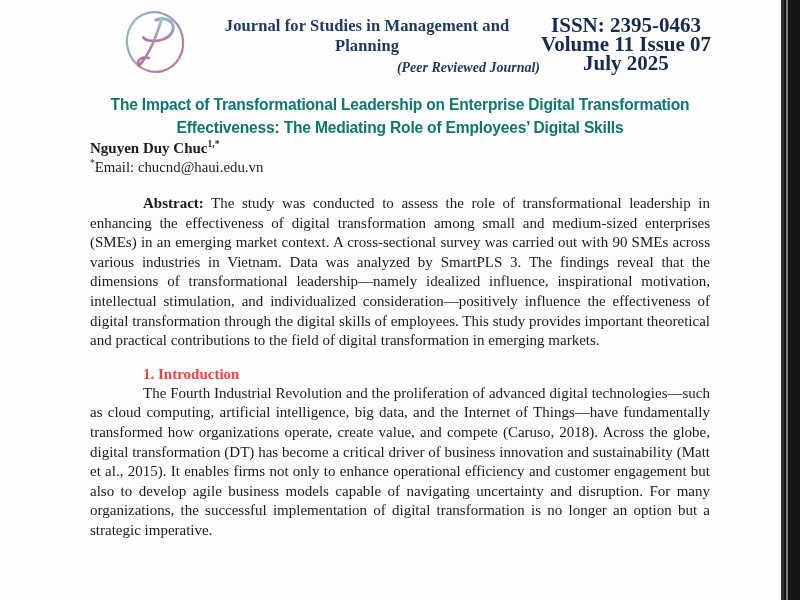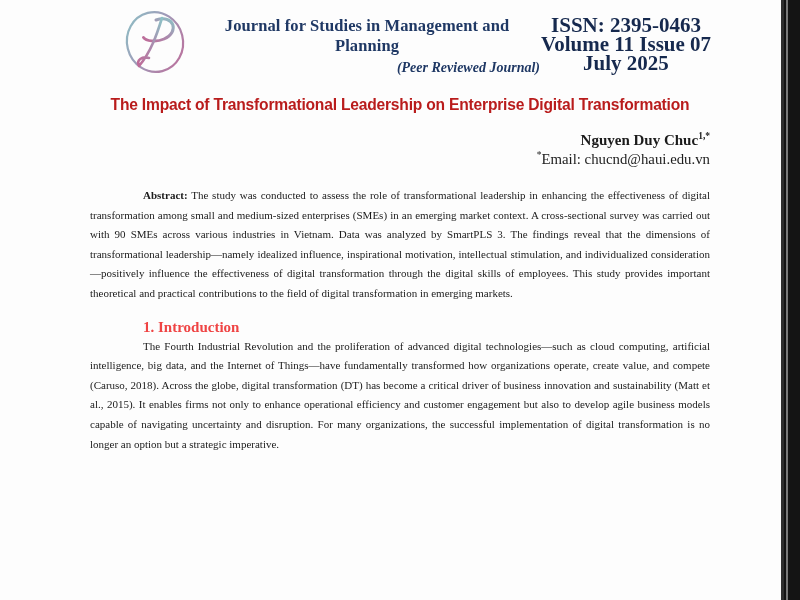--- a/index.html
+++ b/index.html
@@ -46,29 +46,29 @@
     color: #16294e;
   }
 
   
   .main { padding: 0 90px; }
   .paper-title {
     margin-top: 15px;
     text-align: center;
     font-family: "Liberation Sans", sans-serif;
     font-weight: bold; font-size: 15.6px; line-height: 23px;
-    letter-spacing: -0.2px; color: #b91c1c;
+    letter-spacing: -0.2px; color: #0f766e;
   }
-  .author-block { margin-top: 15px; font-size: 14.8px; line-height: 19px; text-align: right; }
+  .author-block { font-size: 14.8px; line-height: 19px; }
   .author-name { font-weight: bold; font-size: 15px; }
   sup { font-size: 9.5px; vertical-align: super; line-height: 0; }
   .author-name sup { font-weight: bold; }
 
   .para {
-    font-size: 11px; line-height: 19.6px;
+    font-size: 15px; line-height: 19.6px;
     text-align: justify;
   }
   .indent { text-indent: 53px; }
   .abstract-para { margin-top: 17px; }
   .bold-lead { font-weight: bold; }
   .section-heading {
     margin: 14px 0 0 53px;
     font-size: 15px; font-weight: bold; line-height: 19px;
     color: #ef4444;
   }
@@ -107,20 +107,21 @@
       <div>ISSN: 2395-0463</div>
       <div>Volume 11 Issue 07</div>
       <div>July 2025</div>
     </div>
   </header>
 
   <main class="main">
 
     <h1 class="paper-title">
       <span>The Impact of Transformational Leadership on Enterprise Digital Transformation</span><br>
+      <span>Effectiveness: The Mediating Role of Employees’ Digital Skills</span>
     </h1>
 
     <div class="author-block">
       <div class="author-name">
         <span>Nguyen Duy Chuc</span><sup>1,*</sup>
       </div>
       <div>
         <sup>*</sup><span>Email: chucnd@haui.edu.vn</span>
       </div>
     </div>

